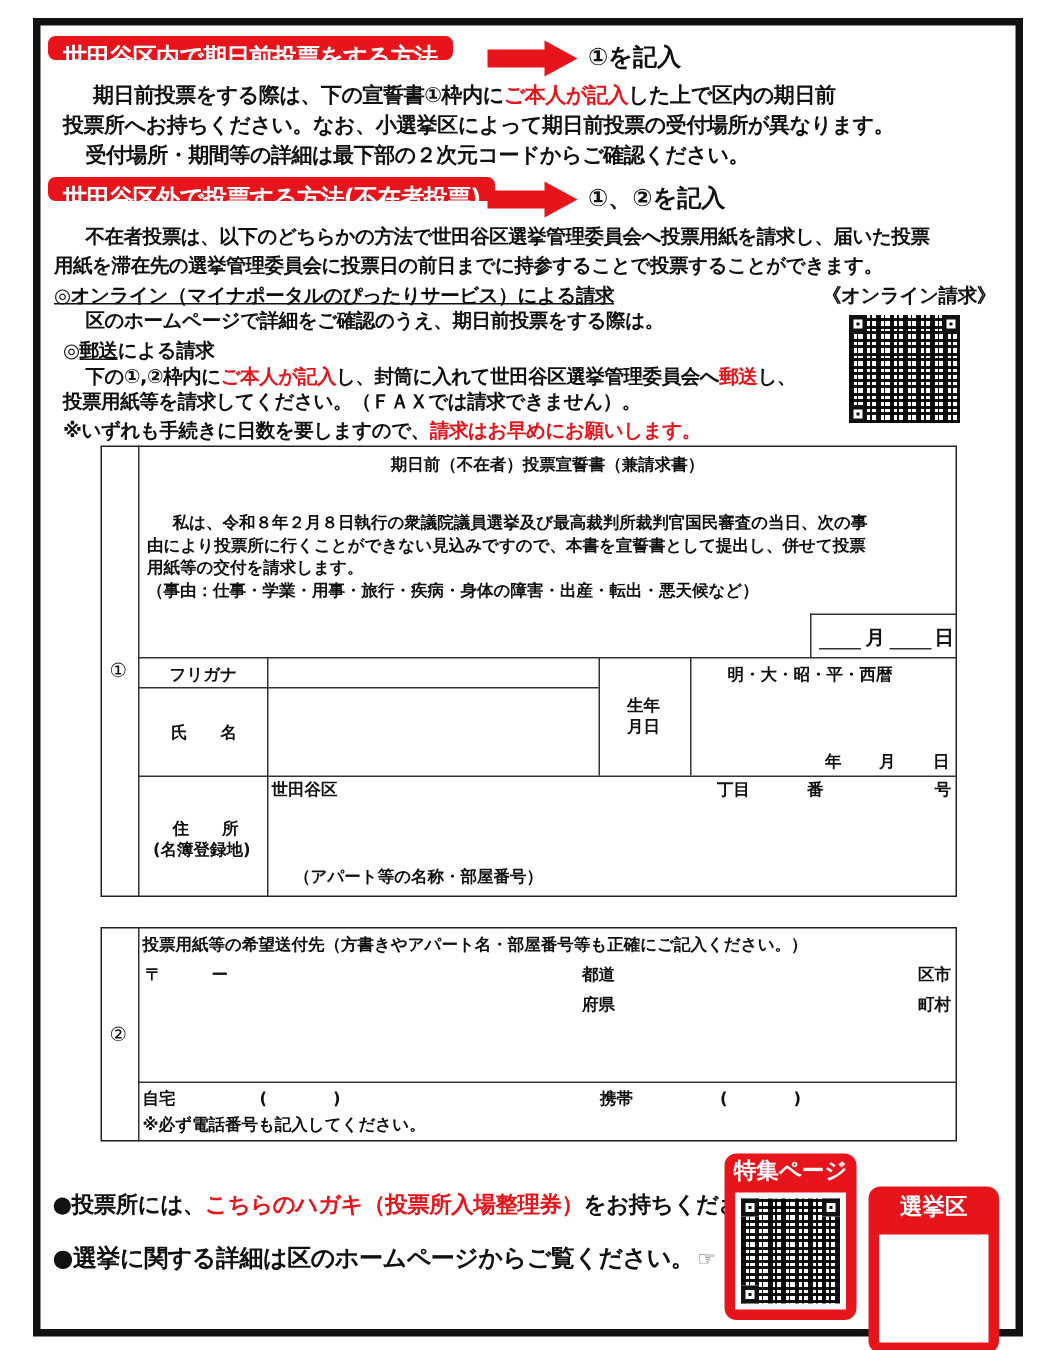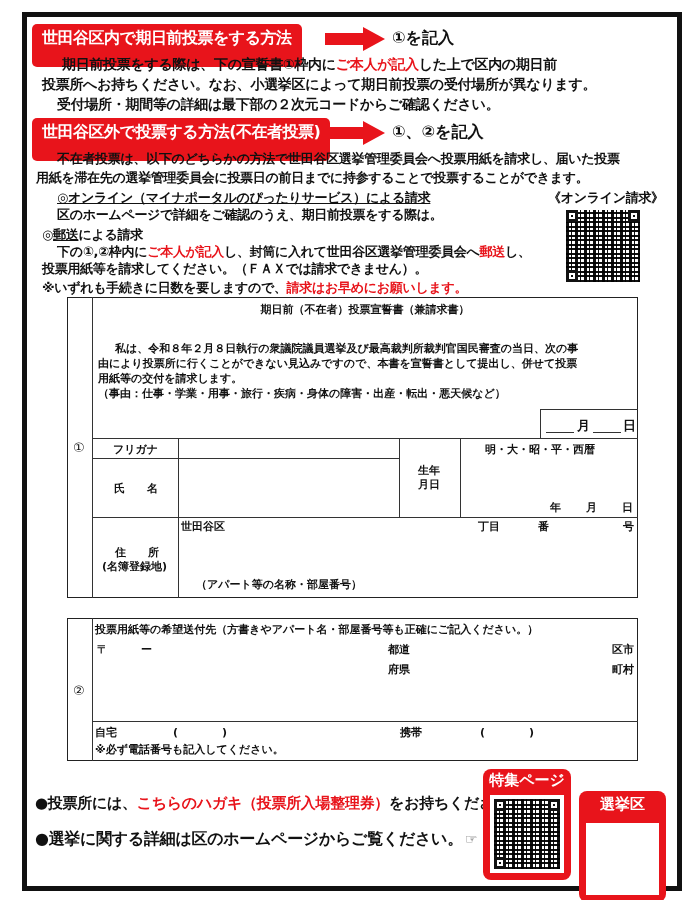--- a/index.html
+++ b/index.html
@@ -1,19 +1,19 @@
 <!DOCTYPE html>
 <html><head>
 <meta charset="utf-8">
 <style>
   * { box-sizing: border-box; margin: 0; padding: 0; }
   html, body { width: 700px; height: 900px; background: #ffffff; overflow: hidden; }
   body { position: relative; font-family: "DejaVu Sans", sans-serif; color: #111; }
   .frame { position: absolute; left: 22px; top: 12px; width: 660px; height: 879px; border: 5px solid #111; background: #fff; }
-  .banner { position: absolute; background: #e8141b; color: #fff; font-weight: bold; font-size: 16px; line-height: 28px; height: 43px; padding: 0 10px; border-radius: 5px; white-space: nowrap; letter-spacing: -0.5px; }
+  .banner { position: absolute; background: #e8141b; color: #fff; font-weight: bold; font-size: 16px; line-height: 28px; height: 16px; padding: 0 10px; border-radius: 5px; white-space: nowrap; letter-spacing: -0.5px; }
   .arrow { position: absolute; width: 60px; height: 24px; }
   .arrow .shaft { position: absolute; left: 0; top: 6px; width: 40px; height: 12px; background: #e8141b; }
   .arrow .head { position: absolute; left: 38px; top: 0; width: 0; height: 0; border-top: 12px solid transparent; border-bottom: 12px solid transparent; border-left: 22px solid #e8141b; }
   .arrow-label { position: absolute; font-weight: bold; font-size: 16px; white-space: nowrap; }
   .txt { position: absolute; font-weight: bold; white-space: nowrap; letter-spacing: -0.3px; }
   .t14 { font-size: 14px; line-height: 19px; }
   .t13 { font-size: 13px; line-height: 18px; }
   .red { color: #e8141b; }
   .ul { text-decoration: underline; }
   .qr { position: absolute; background:
@@ -50,21 +50,21 @@
 <div class="banner" style="left:32px; top:118px;">世田谷区外で投票する方法(不在者投票)</div>
 <div class="arrow" style="left:325px; top:121px;">
     <div class="shaft"></div>
     <div class="head"></div>
   </div>
 <div class="arrow-label" style="left:392px; top:122px;">①、②を記入</div>
 
 <div class="txt t13" style="left:57px; top:150px;">不在者投票は、以下のどちらかの方法で世田谷区選挙管理委員会へ投票用紙を請求し、届いた投票</div>
 <div class="txt t13" style="left:36px; top:169px;">用紙を滞在先の選挙管理委員会に投票日の前日までに持参することで投票することができます。</div>
 
-<div class="txt t13 ul" style="left:57px; top:189px;">◎オンライン（マイナポータルのぴったりサービス）による請求</div>
+<div class="txt t13 ul" style="left:36px; top:189px;">◎オンライン（マイナポータルのぴったりサービス）による請求</div>
 <div class="txt t13" style="left:57px; top:206px;">区のホームページで詳細をご確認のうえ、期日前投票をする際は。</div>
 <div class="txt t13" style="left:548px; top:189px;">《オンライン請求》</div>
 
 <div class="qr" style="left:566px; top:210px; width:74px; height:72px;">
   <div class="finder" style="left:0; top:0;"></div>
   <div class="finder" style="right:0; top:0;"></div>
   <div class="finder" style="left:0; bottom:0;"></div>
 </div>
 
 <div class="txt t13" style="left:42px; top:226px;"><span>◎</span><span class="ul">郵送</span><span>による請求</span></div>

